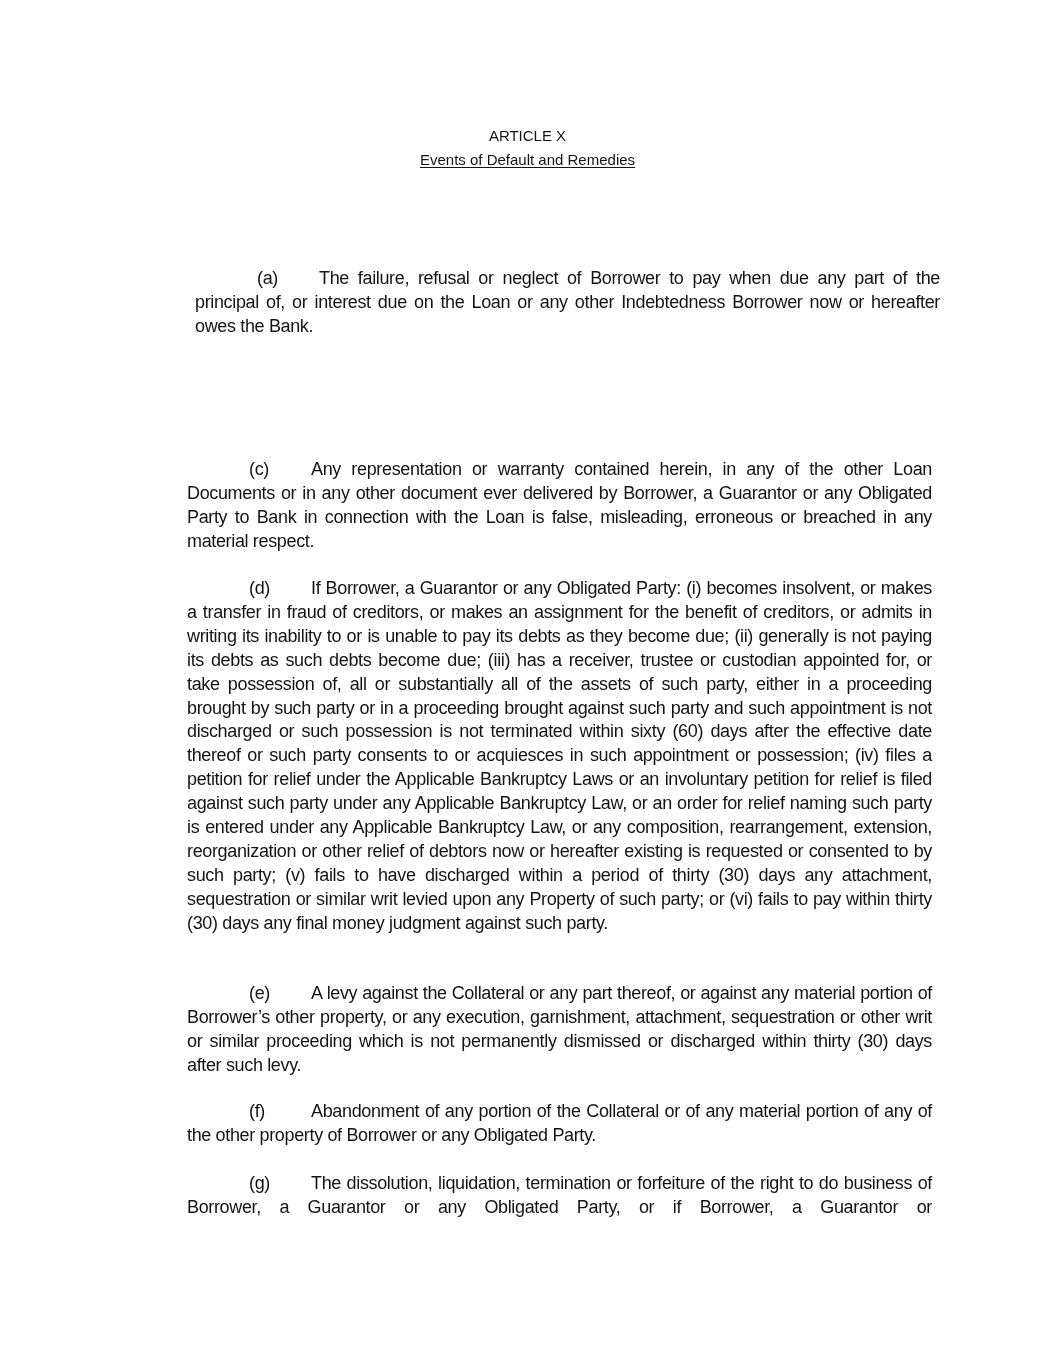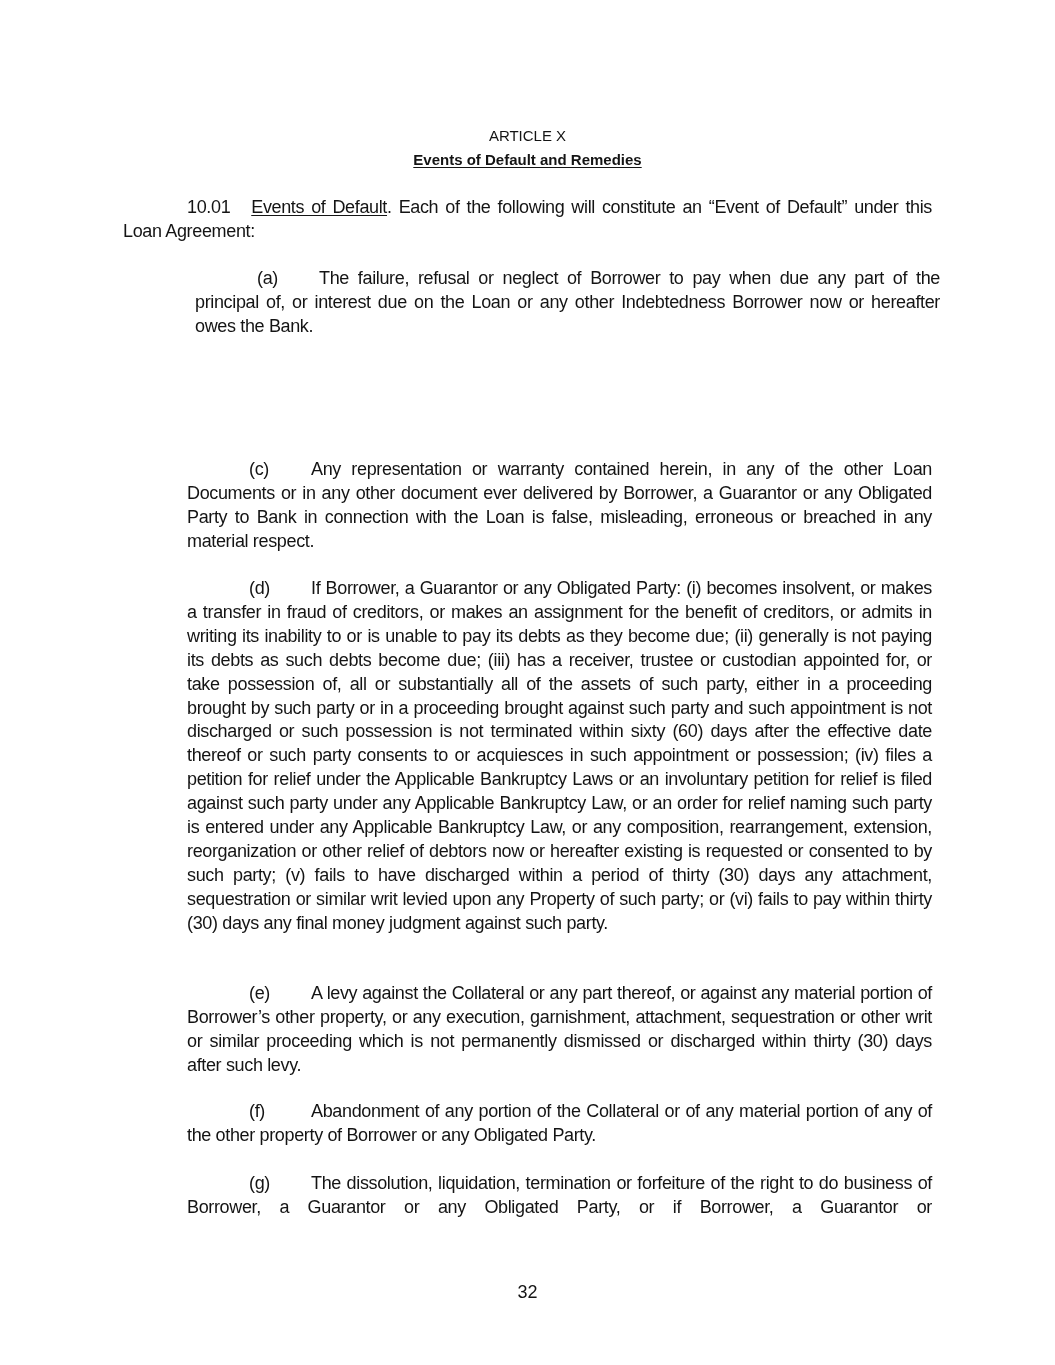--- a/index.html
+++ b/index.html
@@ -23,21 +23,21 @@
   }
   .heading {
     position: absolute;
     left: 0;
     width: 1055px;
     text-align: center;
     font-size: 15px;
     line-height: 24px;
   }
   .heading .t1 { display: block; }
-  .heading .t2 { display: block; text-decoration: underline; text-underline-offset: 2px; font-weight: bold; }
+  .heading .t2 { display: block; text-decoration: underline; text-underline-offset: 2px; }
   .para {
     position: absolute;
     font-size: 18px;
     line-height: 23.9px;
     text-align: justify;
     letter-spacing: -0.35px;
     word-spacing: 0px;
   }
   .para .lbl {
     display: inline-block;
@@ -56,30 +56,28 @@
 </head>
 <body>
 
 <div class="page">
 
   <div class="heading" style="top:124px;">
     <span class="t1">ARTICLE X</span>
     <span class="t2">Events of Default and Remedies</span>
   </div>
 
-  <div class="para" style="left:123px; width:809px; top:196px; text-indent:64px;"><span>10.01</span>&nbsp;&nbsp; <span class="u">Events of Default</span><span>.  Each of the following will constitute an “Event of Default” under this Loan Agreement:</span></div>
 
   <div class="para" style="left:195px; width:745px; top:267px; text-indent:62px;"><span class="lbl" style="width:62px;text-indent:0;">(a)</span><span>The failure, refusal or neglect of Borrower to pay when due any part of the principal of, or interest due on the Loan or any other Indebtedness Borrower now or hereafter owes the Bank.</span></div>
 
 
   <div class="para" style="left:187px; width:745px; top:458px; text-indent:62px;"><span class="lbl" style="width:62px;text-indent:0;">(c)</span><span>Any representation or warranty contained herein, in any of the other Loan Documents or in any other document ever delivered by Borrower, a Guarantor or any Obligated Party to Bank in connection with the Loan is false, misleading, erroneous or breached in any material respect.</span></div>
 
   <div class="para" style="left:187px; width:745px; top:577px; text-indent:62px;"><span class="lbl" style="width:62px;text-indent:0;">(d)</span><span>If Borrower, a Guarantor or any Obligated Party: (i) becomes insolvent, or makes a transfer in fraud of creditors, or makes an assignment for the benefit of creditors, or admits in writing its inability to or is unable to pay its debts as they become due; (ii) generally is not paying its debts as such debts become due; (iii) has a receiver, trustee or custodian appointed for, or take possession of, all or substantially all of the assets of such party, either in a proceeding brought by such party or in a proceeding brought against such party and such appointment is not discharged or such possession is not terminated within sixty (60) days after the effective date thereof or such party consents to or acquiesces in such appointment or possession; (iv) files a petition for relief under the Applicable Bankruptcy Laws or an involuntary petition for relief is filed against such party under any Applicable Bankruptcy Law, or an order for relief naming such party is entered under any Applicable Bankruptcy Law, or any composition, rearrangement, extension, reorganization or other relief of debtors now or hereafter existing is requested or consented to by such party; (v) fails to have discharged within a period of thirty (30) days any attachment, sequestration or similar writ levied upon any Property of such party; or (vi) fails to pay within thirty (30) days any final money judgment against such party.</span></div>
 
   <div class="para" style="left:187px; width:745px; top:982px; text-indent:62px;"><span class="lbl" style="width:62px;text-indent:0;">(e)</span><span>A levy against the Collateral or any part thereof, or against any material portion of Borrower’s other property, or any execution, garnishment, attachment, sequestration or other writ or similar proceeding which is not permanently dismissed or discharged within thirty (30) days after such levy.</span></div>
 
   <div class="para" style="left:187px; width:745px; top:1172px; text-indent:62px; text-align-last:justify;"><span class="lbl" style="width:62px;text-indent:0;">(g)</span><span>The dissolution, liquidation, termination or forfeiture of the right to do business of Borrower, a Guarantor or any Obligated Party, or if Borrower, a Guarantor or</span></div>
 
   <div class="para" style="left:187px; width:745px; top:1100px; text-indent:62px;"><span class="lbl" style="width:62px;text-indent:0;">(f)</span><span>Abandonment of any portion of the Collateral or of any material portion of any of the other property of Borrower or any Obligated Party.</span></div>
 
-  <div class="page-number">32</div>
 
 </div>
 
 </body></html>

